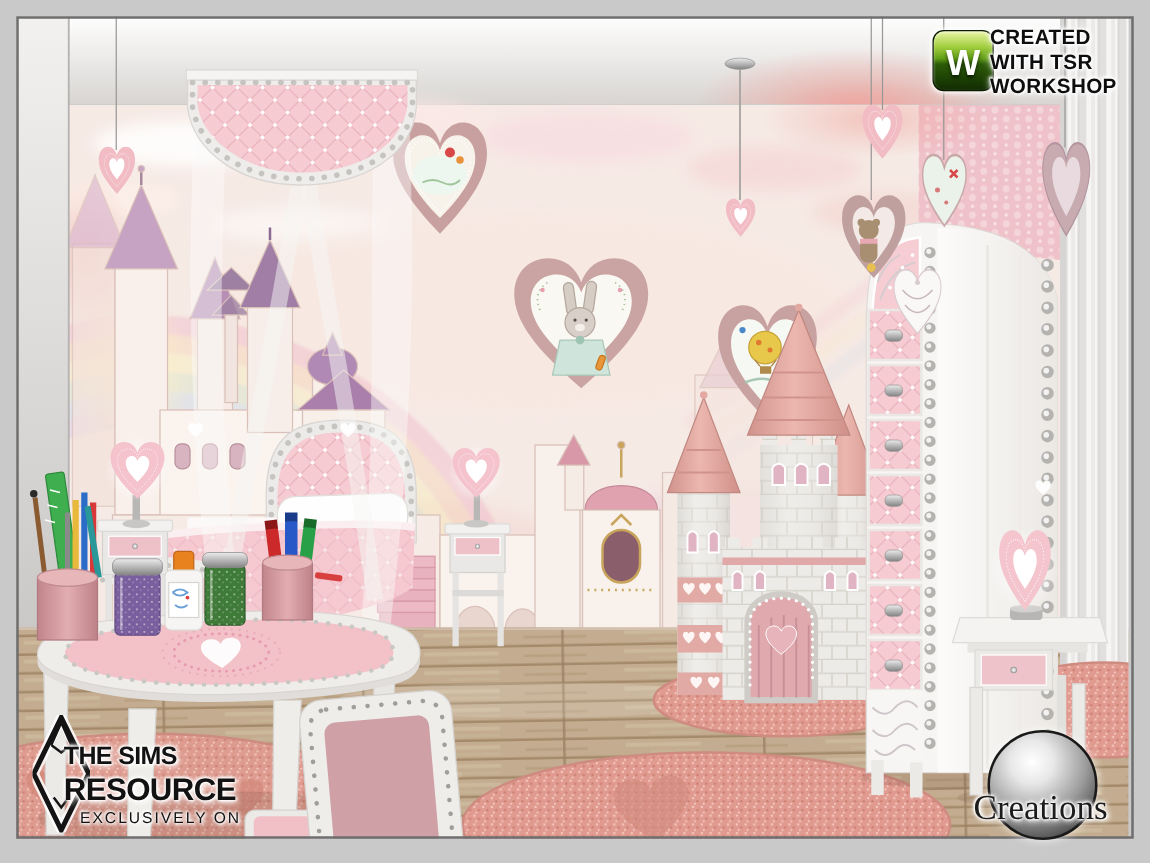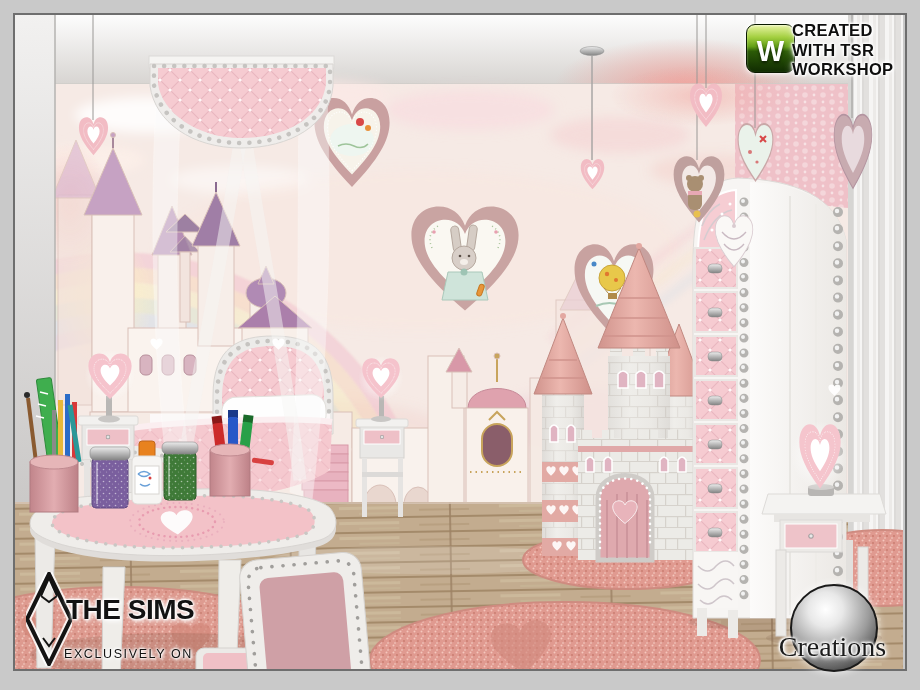--- a/index.html
+++ b/index.html
@@ -21,21 +21,21 @@
   
   .brand{position:absolute;left:733px;top:82px;width:180px;text-align:center;
     font-family:"Liberation Serif",serif;font-style:italic;font-weight:bold;font-size:30px;
     color:#ee9dbb;
     text-shadow:-1px -1px 1px rgba(136,78,148,.95),1px 1px 1px rgba(255,255,255,.9),0 0 6px rgba(255,255,255,.75);}
 
   
   .tsrlogo{position:absolute;left:20px;top:568px;width:230px;height:102px;color:#121212;}
   .tsrlogo .plumbob{position:absolute;left:6px;top:4px;}
   .glow{text-shadow:0 0 3px #fff,0 0 5px #fff,1px 1px 2px #fff,-1px -1px 2px #fff,2px 2px 5px rgba(255,255,255,.95);}
-  .tsr-l1{position:absolute;left:46px;top:26px;font-size:28px;font-weight:900;letter-spacing:-.5px;white-space:nowrap;}
+  .tsr-l1{position:absolute;left:31px;top:26px;font-size:20px;font-weight:900;letter-spacing:-.5px;white-space:nowrap;}
   .tsr-l2{position:absolute;left:31px;top:50px;font-size:25px;font-weight:900;letter-spacing:-.5px;white-space:nowrap;}
   .tsr-l3{position:absolute;left:44px;top:79px;font-size:12.5px;font-weight:normal;letter-spacing:1.6px;white-space:nowrap;}
 
   
   .creator{position:absolute;left:750px;top:574px;width:165px;height:100px;}
   .creator .sphere{position:absolute;left:40px;top:10px;width:84px;height:84px;border-radius:50%;
     background:radial-gradient(circle at 40% 28%,#ffffff 0%,#e8e8e8 22%,#9c9c9c 55%,#3a3a3a 88%,#161616 100%);
     border:2px solid #1a1a1a;box-shadow:0 0 8px rgba(255,255,255,.8);}
   .creator-name{position:absolute;left:0;top:14px;width:165px;text-align:center;
     font-family:"Liberation Serif",serif;font-size:35px;font-weight:normal;color:#1c1c1c;}
@@ -691,20 +691,21 @@
 
 
 <div class="tsrlogo">
   <svg class="plumbob" width="46" height="94" viewBox="0 0 46 94">
     <polygon points="23,2 45,47 23,92 1,47" fill="none" stroke="#ffffff" stroke-width="8" opacity="0.85"></polygon>
     <polygon points="23,2 45,47 23,92 1,47" fill="none" stroke="#141414" stroke-width="4"></polygon>
     <path d="M23,6 L15,24 M23,6 L31,24 M15,24 L23,30 L31,24" fill="none" stroke="#141414" stroke-width="2"></path>
     <path d="M17,66 L23,74 L29,66" fill="none" stroke="#141414" stroke-width="2"></path>
   </svg>
   <div class="tsr-l1 glow">THE SIMS</div>
+  <div class="tsr-l2 glow">RESOURCE</div>
   <div class="tsr-l3 glow">EXCLUSIVELY ON</div>
 </div>
 
 <div class="creator">
   <div class="sphere"></div>
   <div class="creator-sub glow">Creations</div>
 </div>
 
 </div>
 

